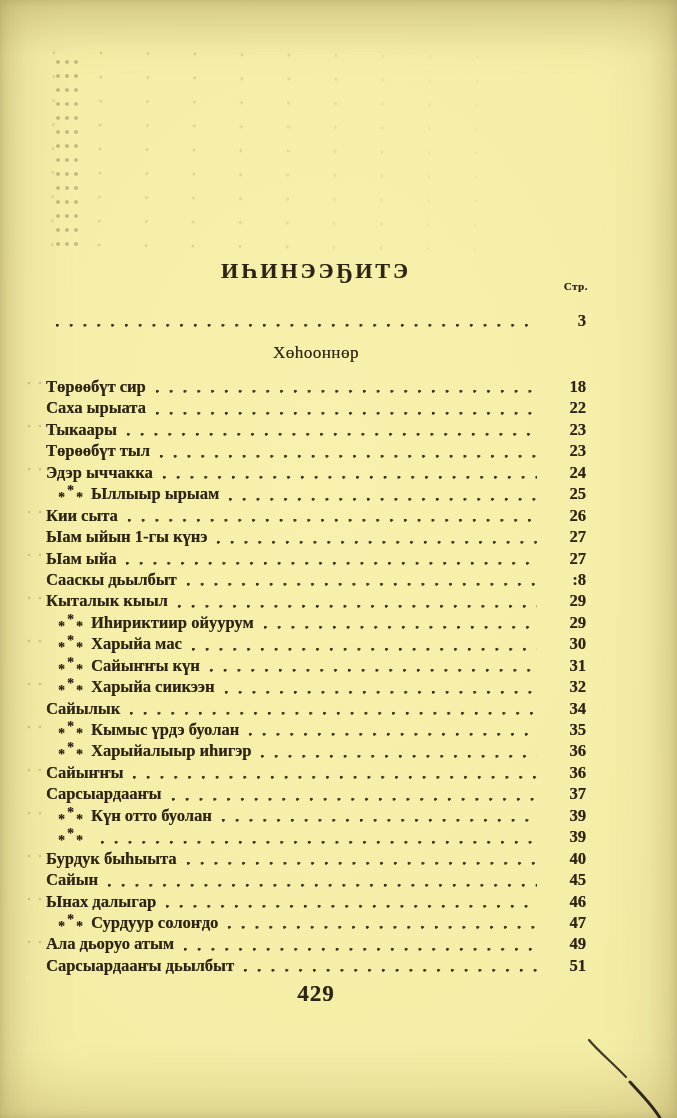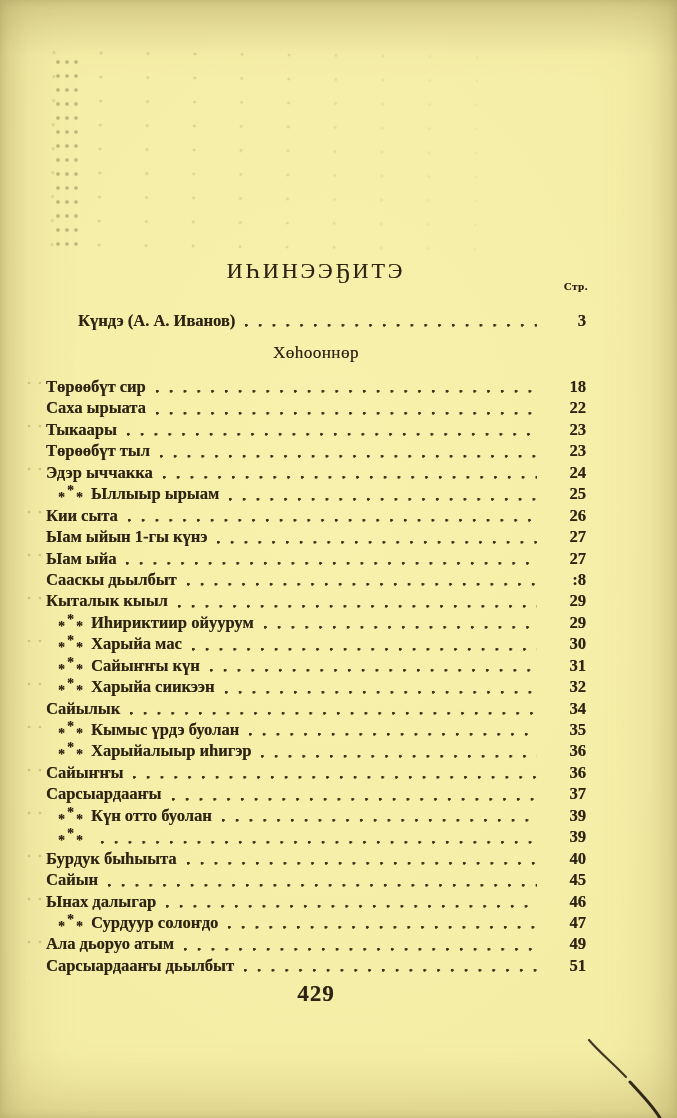--- a/index.html
+++ b/index.html
@@ -34,21 +34,21 @@
   .margin-specks{
     position:absolute;left:26px;top:378px;width:18px;height:606px;
     background:radial-gradient(circle at 3px 5px, rgba(80,70,40,.6) 1px, rgba(80,70,40,0) 1.7px) 0 0/11px 43px repeat;
     opacity:.38;
   }
 
   .content{position:absolute;left:46px;width:540px;top:0;}
 
   .toc-title{
     position:absolute;top:258px;left:0;width:100%;
-    text-align:center;font-size:22px;font-weight:normal;letter-spacing:3px;
+    text-align:center;font-size:22px;font-weight:bold;letter-spacing:3px;
   }
   .str{
     position:absolute;top:280px;right:-2px;
     font-size:11px;font-weight:bold;letter-spacing:.5px;
   }
   .row{
     display:flex;align-items:baseline;height:21.45px;
     font-size:16.5px;font-weight:bold;white-space:nowrap;
   }
   .row .lab{flex:0 0 auto;}
@@ -88,21 +88,20 @@
   <div class="ghost-col"></div>
   <div class="margin-specks"></div>
 
   <div class="content">
 
     <div class="toc-title ink">ИҺИНЭЭҔИТЭ</div>
 
     <div class="str ink">Стр.</div>
 
     <div class="row first-row ink">
-      <span class="lab">Күндэ (А. А. Иванов)</span>
       <span class="leader"></span>
       <span class="pg">3</span>
     </div>
 
     <div class="section-heading ink">Хөһооннөр</div>
 
     <div class="entries ink" id="entries">
         <div class="row">
           <span class="lab">Төрөөбүт сир</span>
           <span class="leader"></span>

